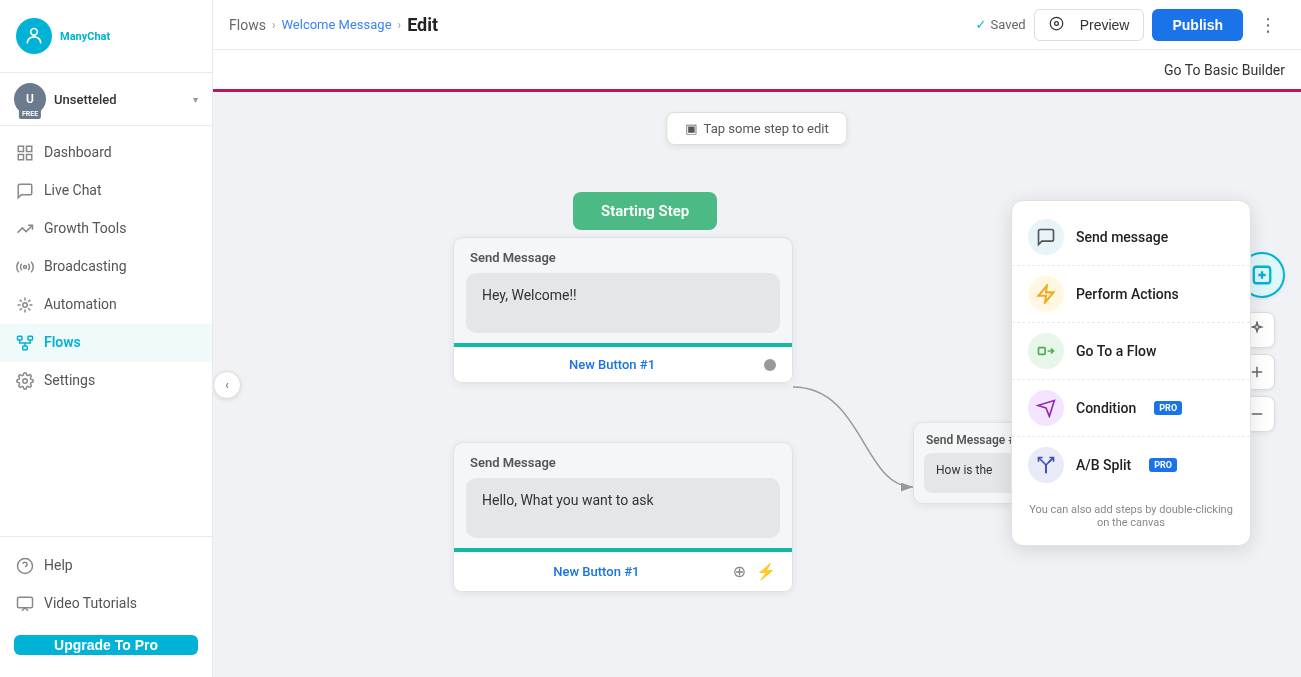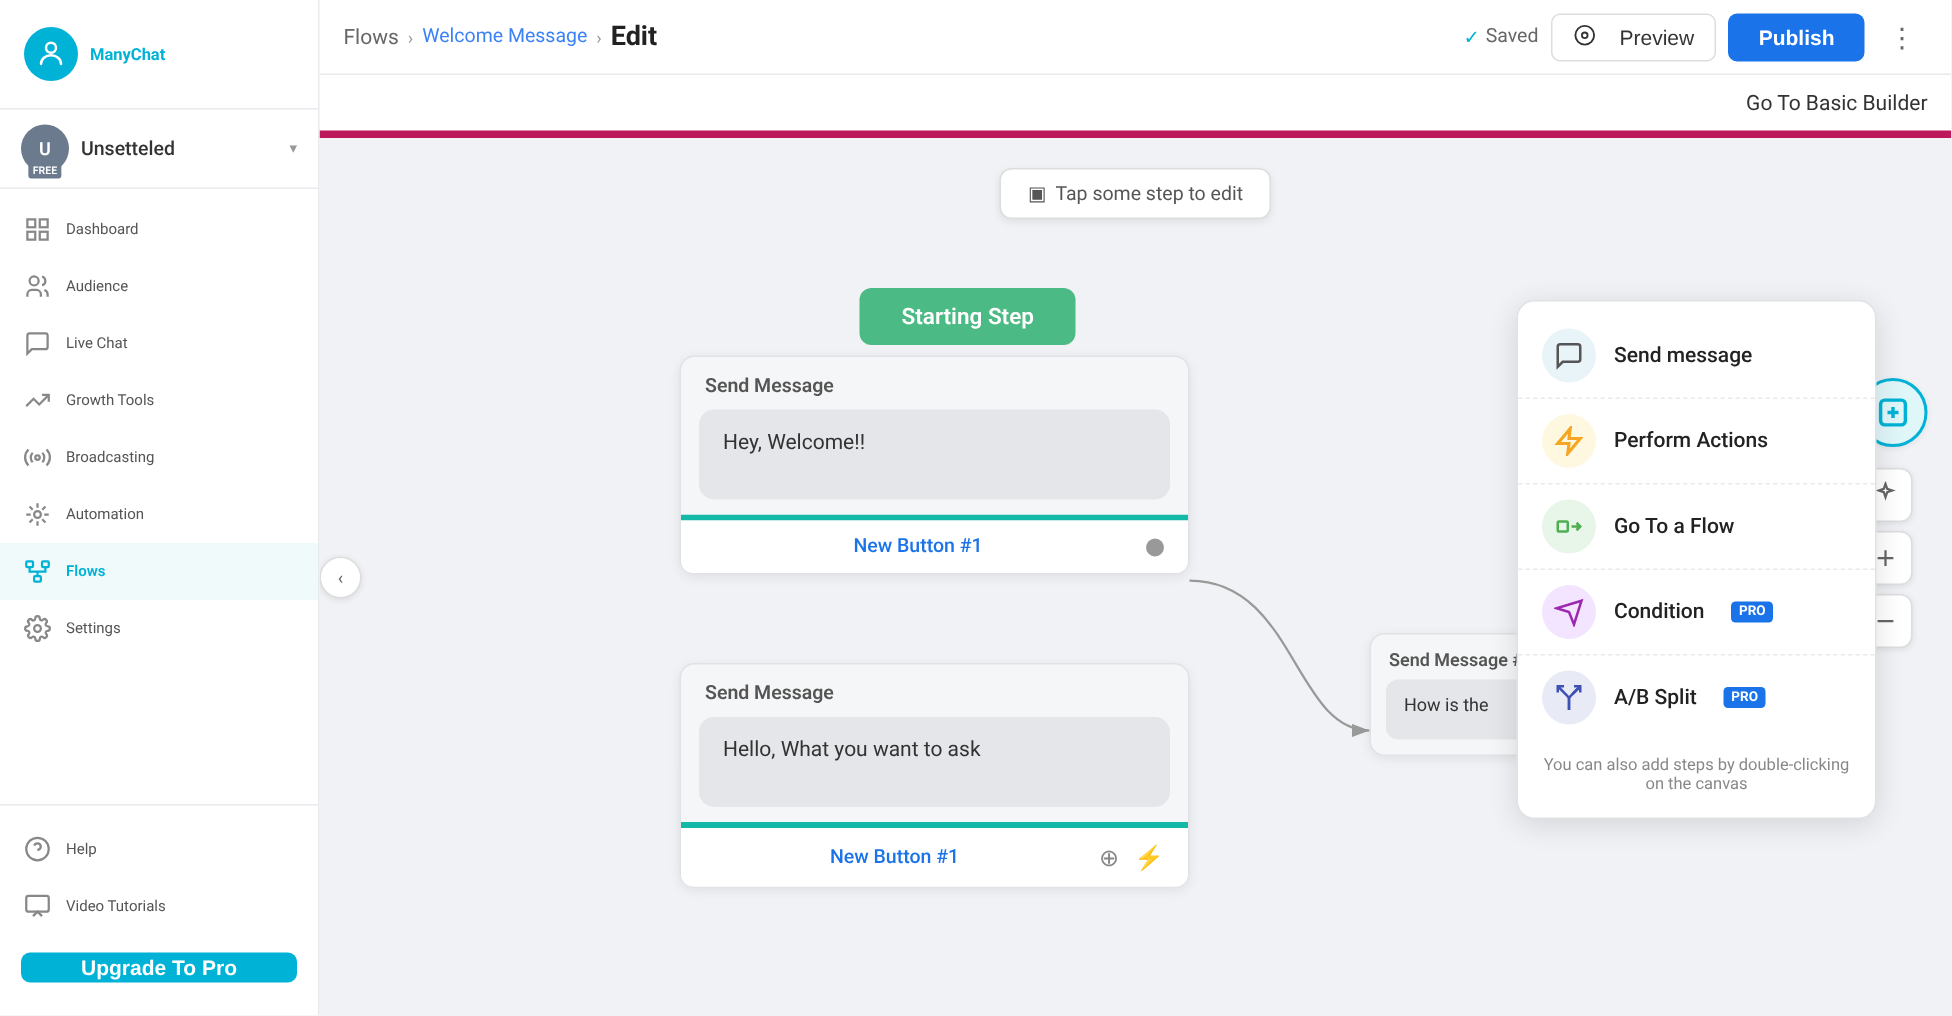--- a/index.html
+++ b/index.html
@@ -80,26 +80,26 @@
     .chevron-down {
       color: #999;
       font-size: 10px;
     }
     .nav-items {
       flex: 1;
       padding: 8px 0;
     }
     .nav-item {
       display: flex;
-      align-items: center;
+      align-items: flex-start;
       gap: 10px;
       padding: 10px 16px;
       cursor: pointer;
       color: #555;
-      font-size: 10px;
+      font-size: 14px;
       border-radius: 0;
       transition: background 0.15s;
     }
     .nav-item.active {
       color: #00b2d6;
       background: #f0fafb;
     }
     .nav-item.active .nav-icon { color: #00b2d6; }
     .nav-icon {
       width: 18px;
@@ -195,21 +195,21 @@
       border: none;
       cursor: pointer;
       color: #666;
       font-size: 18px;
       padding: 4px 8px;
     }
 
     
     .subbar {
       background: #fff;
-      border-bottom: 5px solid #be185d;
+      border-bottom: 3px solid #be185d;
       display: flex;
       align-items: center;
       justify-content: flex-end;
       padding: 8px 16px;
       height: 42px;
     }
     .basic-builder-link {
       color: #333;
       font-size: 14px;
       cursor: pointer;
@@ -468,31 +468,20 @@
     <div class="nav-item">
       <span class="nav-icon">
         <svg viewBox="0 0 24 24" fill="none" stroke="currentColor" stroke-width="2">
             <rect x="3" y="3" width="7" height="7"></rect>
             <rect x="14" y="3" width="7" height="7"></rect>
             <rect x="3" y="14" width="7" height="7"></rect>
             <rect x="14" y="14" width="7" height="7"></rect>
           </svg>
       </span>
       <span>Dashboard</span>
-    </div>
-    <div class="nav-item">
-      <span class="nav-icon">
-        <svg viewBox="0 0 24 24" fill="none" stroke="currentColor" stroke-width="2">
-            <circle cx="9" cy="7" r="4"></circle>
-            <path d="M3 21v-2a4 4 0 0 1 4-4h4a4 4 0 0 1 4 4v2"></path>
-            <path d="M16 3.13a4 4 0 0 1 0 7.75"></path>
-            <path d="M21 21v-2a4 4 0 0 0-3-3.87"></path>
-          </svg>
-      </span>
-      <span>Audience</span>
     </div>
     <div class="nav-item">
       <span class="nav-icon">
         <svg viewBox="0 0 24 24" fill="none" stroke="currentColor" stroke-width="2">
             <path d="M21 15a2 2 0 0 1-2 2H7l-4 4V5a2 2 0 0 1 2-2h14a2 2 0 0 1 2 2z"></path>
           </svg>
       </span>
       <span>Live Chat</span>
     </div>
     <div class="nav-item">

